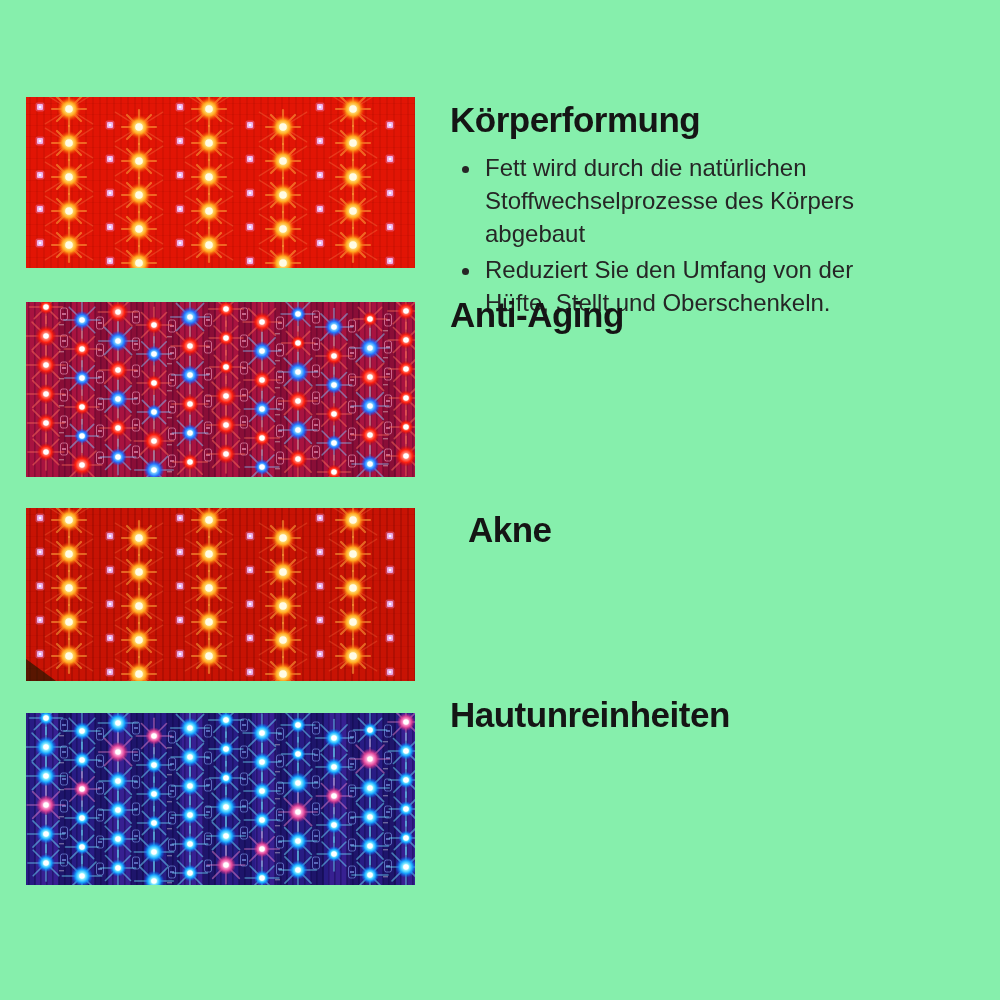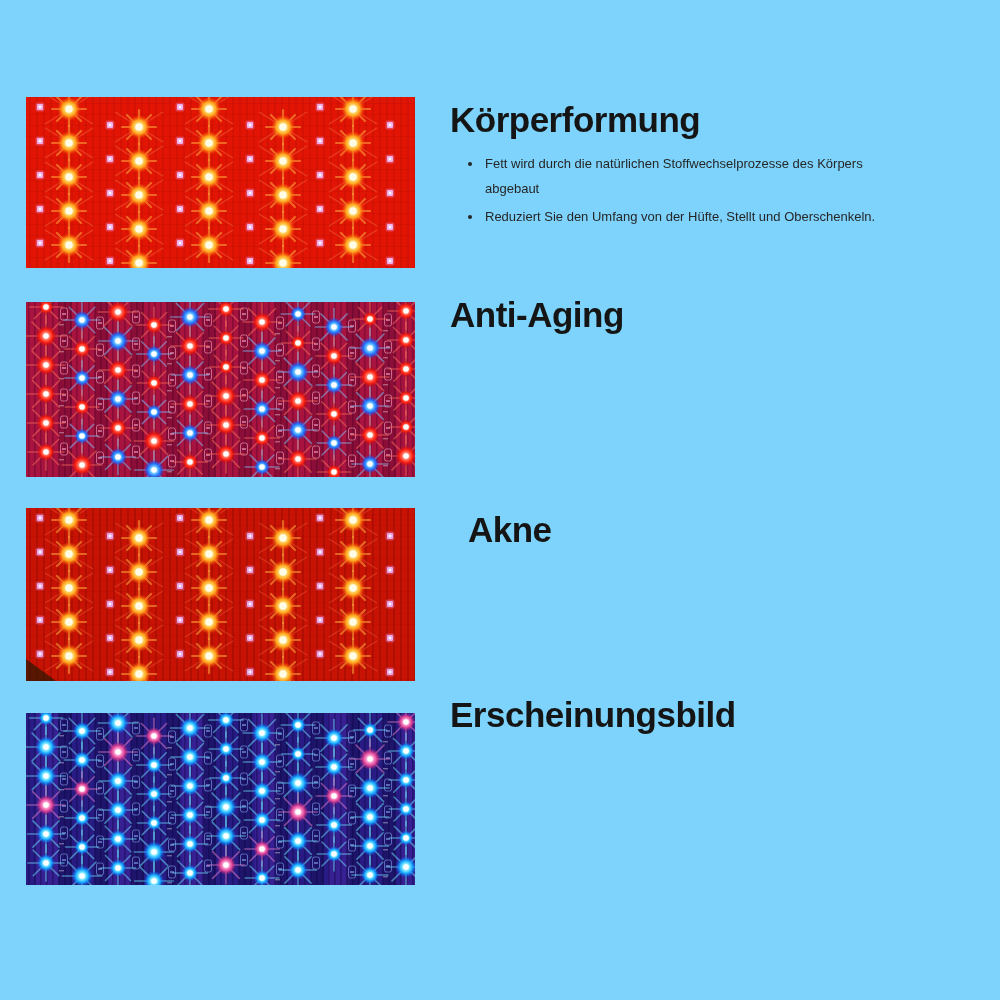--- a/index.html
+++ b/index.html
@@ -1,31 +1,31 @@
 <!DOCTYPE html>
 <html><head>
 <meta charset="utf-8">
 <style>
   html,body{margin:0;padding:0;background:#ffffff;}
   #canvas{
-    position:relative;width:1000px;height:1000px;background:#7dd3fc;
+    position:relative;width:1000px;height:1000px;background:#86efac;
     overflow:hidden;font-family:"Liberation Sans",sans-serif;
   }
   figure.panel{
     position:absolute;margin:0;overflow:hidden;background:#600;
   }
   figure.panel svg{display:block;width:100%;height:100%;}
   .copy{position:absolute;}
   .copy h2{
     margin:0;font-weight:700;font-size:35px;line-height:1.14;
     letter-spacing:-0.5px;color:#151515;
   }
   .copy ul{
     margin:11px 0 0 0;padding:0 0 0 33px;
-    font-size:13px;line-height:25px;color:#262626;
+    font-size:24px;line-height:33px;color:#262626;
   }
   .copy li{padding-left:2px;margin:0 0 3px 0;}
 </style>
 </head>
 <body>
 
 <div id="canvas">
     <section>
     <figure class="panel" aria-label="red-led-panel-with-yellow-starburst-lights" style="left: 26px; top: 97px; width: 389px; height: 171px;">
       <svg xmlns="http://www.w3.org/2000/svg" viewBox="0 0 389 171">
@@ -2084,16 +2084,16 @@
           <circle cx="380" cy="125" r="2.8" fill="#ffffff"></circle>
           <line x1="360.3" y1="154" x2="399.7" y2="154" stroke="rgba(110,225,255,0.5)" stroke-width="1.6" stroke-linecap="round" transform="rotate(0 380 154)"></line>
           <line x1="360.3" y1="154" x2="399.7" y2="154" stroke="rgba(110,225,255,0.5)" stroke-width="1.6" stroke-linecap="round" transform="rotate(45 380 154)"></line>
           <line x1="360.3" y1="154" x2="399.7" y2="154" stroke="rgba(110,225,255,0.5)" stroke-width="1.6" stroke-linecap="round" transform="rotate(90 380 154)"></line>
           <line x1="360.3" y1="154" x2="399.7" y2="154" stroke="rgba(110,225,255,0.5)" stroke-width="1.6" stroke-linecap="round" transform="rotate(135 380 154)"></line>
           <circle cx="380" cy="154" r="10.7" fill="url(#g3a)"></circle>
           <circle cx="380" cy="154" r="2.8" fill="#ffffff"></circle>
         </svg>
     </figure>
     <div class="copy" style="left: 450px; top: 695px; width: 440px;">
-      <h2>Erscheinungsbild</h2>
+      <h2>Hautunreinheiten</h2>
     </div>
   </section>
   </div>
 
 </body></html>

